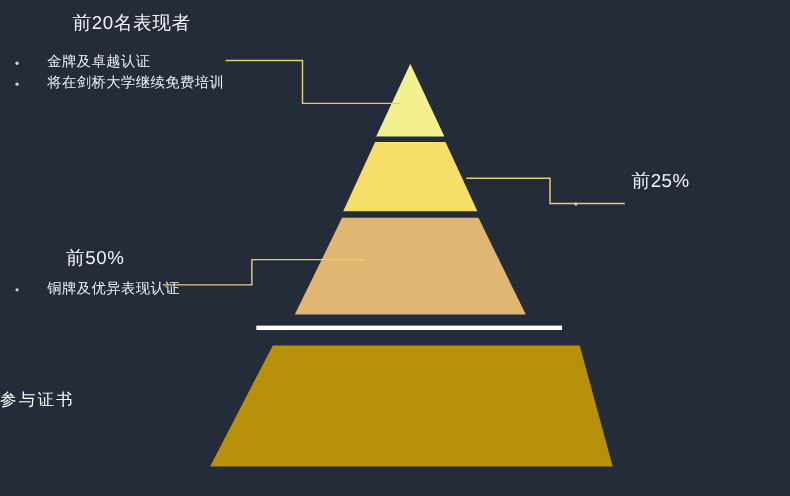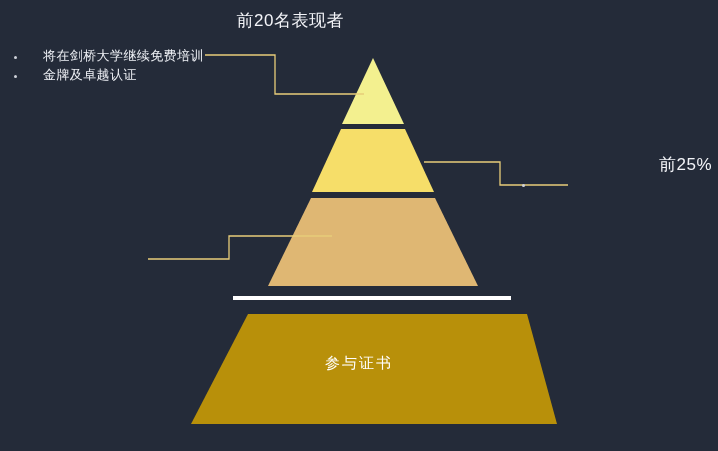--- a/index.html
+++ b/index.html
@@ -29,21 +29,20 @@
     position: absolute;
     color: #ffffff;
   }
   .callout-title {
     font-size: 17px;
     font-weight: 400;
     color: #f3f4f8;
     letter-spacing: 0.5px;
     white-space: nowrap;
     line-height: 1.2;
-    text-align: right;
   }
   .bullet-list {
     list-style: none;
     margin: 0;
     padding: 0;
   }
   .bullet-item {
     display: flex;
     align-items: flex-start;
     white-space: nowrap;
@@ -99,21 +98,20 @@
     margin-left: 46px;
     margin-bottom: 8px;
   }
 
   
   #base-label {
     position: absolute;
     left: 0;
     top: 354px;
     width: 718px;
-    text-align: center;
     font-size: 15px;
     color: #ffffff;
     letter-spacing: 2px;
     pointer-events: none;
   }
 </style>
 </head>
 <body>
 
 <div id="slide">
@@ -135,34 +133,43 @@
     <polyline points="424,162 500,162 500,185 568,185" fill="none" stroke="#e8cd79" stroke-width="1.3"></polyline>
 
     <polyline points="332,236 229,236 229,259 148,259" fill="none" stroke="#e8cd79" stroke-width="1.3"></polyline>
   </svg>
 
   <div class="callout" id="callout-top">
     <div class="callout-title">前20名表现者</div>
     <ul class="bullet-list">
       <li class="bullet-item">
         <span class="bullet-dot"></span>
-        <span class="bullet-text">将在剑桥大学继续免费培训</span>
+        <span class="bullet-text">金牌及卓越认证</span>
       </li>
       <li class="bullet-item">
         <span class="bullet-dot"></span>
-        <span class="bullet-text">金牌及卓越认证</span>
+        <span class="bullet-text">将在剑桥大学继续免费培训</span>
       </li>
     </ul>
   </div>
 
   <div class="callout" id="callout-right">
     <div class="callout-title">前25%</div>
     <ul class="bullet-list">
       <li class="bullet-item">
         <span class="bullet-dot"></span>
       </li>
     </ul>
   </div>
 
+  <div class="callout" id="callout-left">
+    <div class="callout-title">前50%</div>
+    <ul class="bullet-list">
+      <li class="bullet-item">
+        <span class="bullet-dot"></span>
+        <span class="bullet-text">铜牌及优异表现认证</span>
+      </li>
+    </ul>
+  </div>
 
   <div id="base-label">参与证书</div>
 
 </div>
 
 </body></html>

